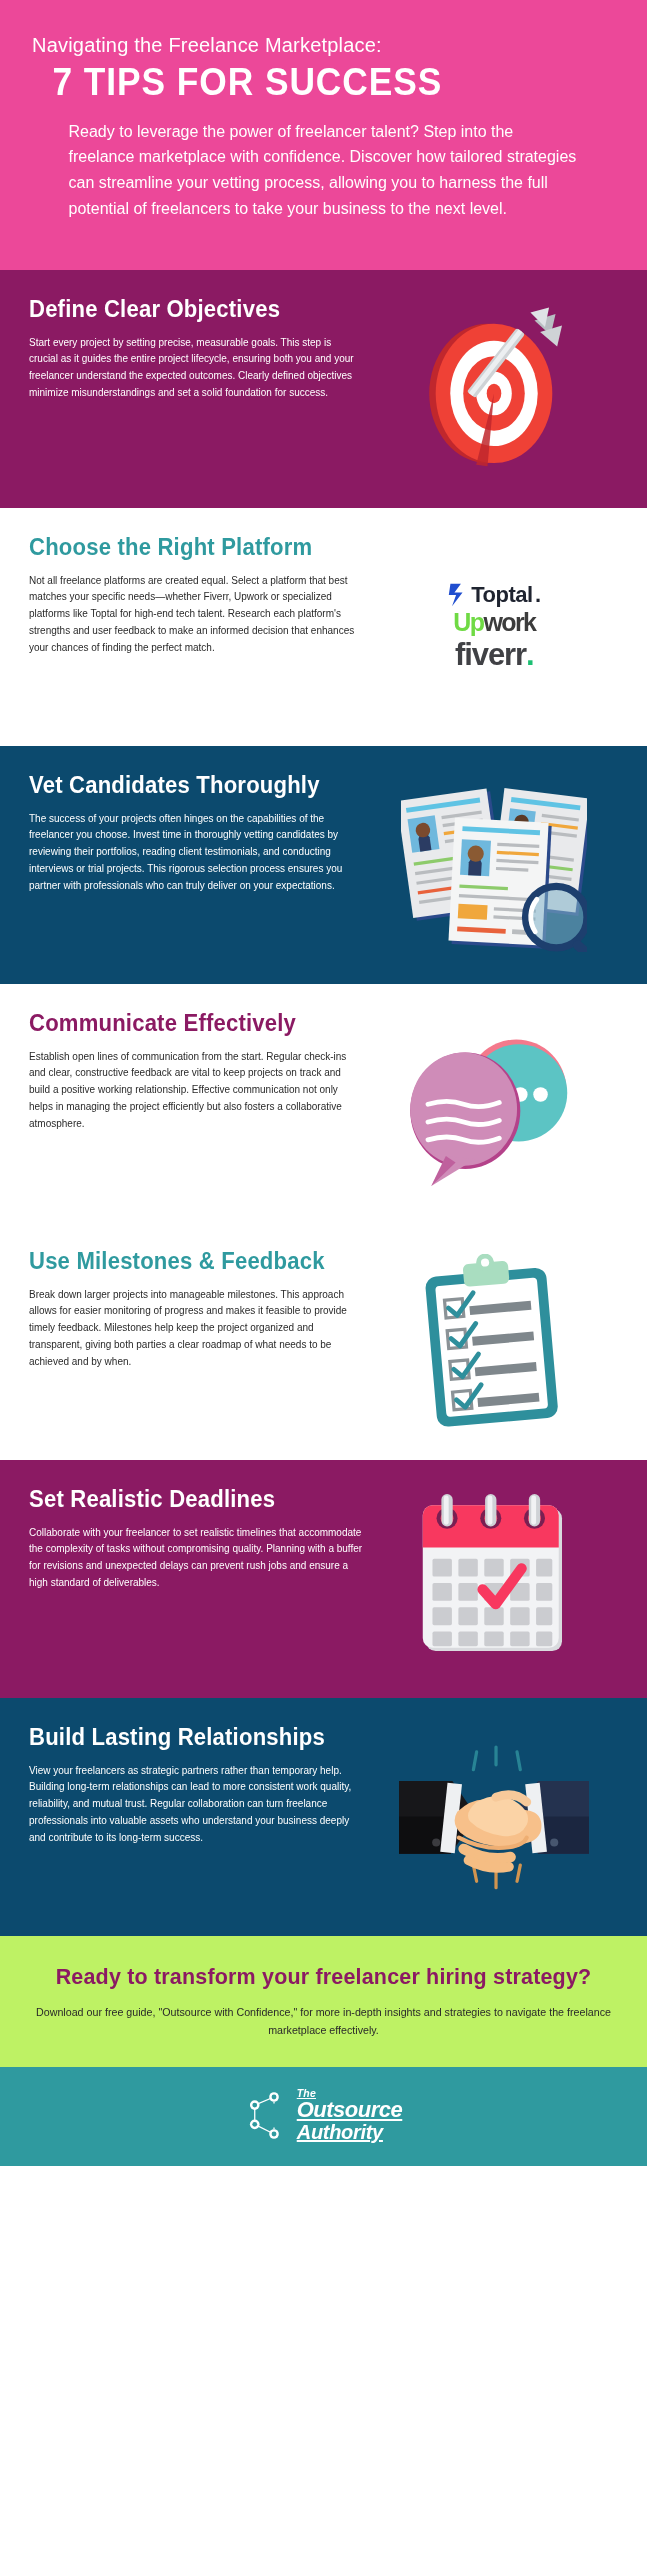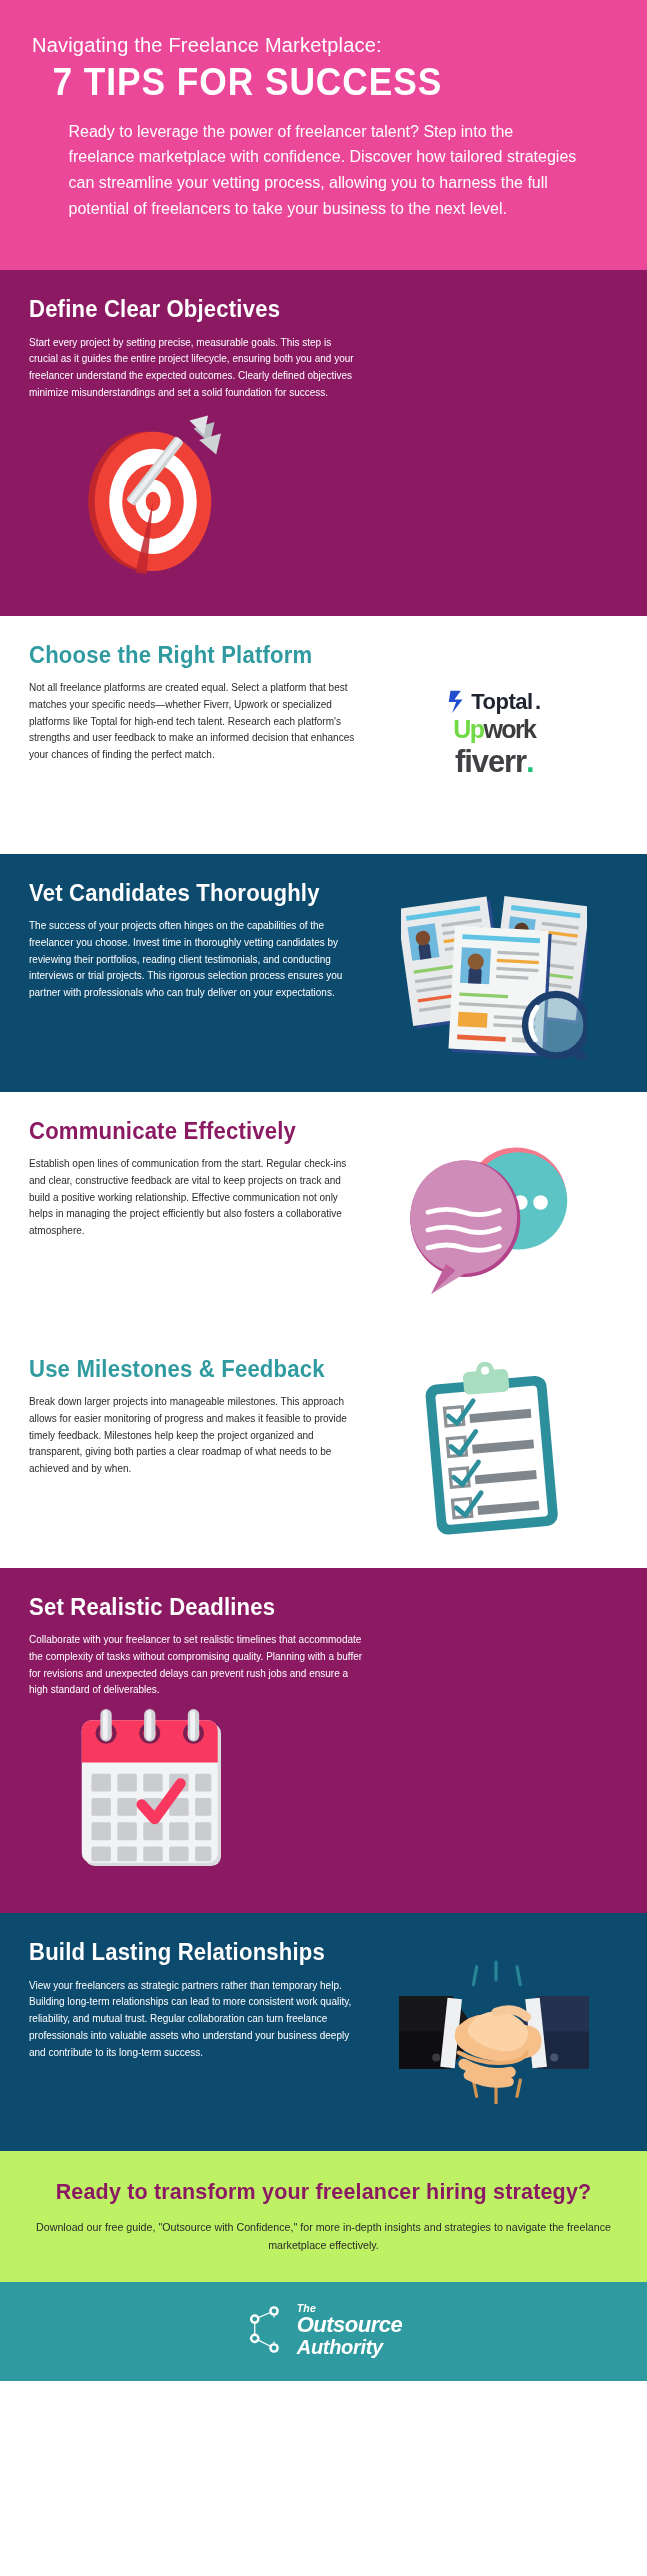--- a/index.html
+++ b/index.html
@@ -64,21 +64,21 @@
     font-size: 23.5px;
     font-weight: 700;
     line-height: 1.1;
     margin-bottom: 11.3px;
     letter-spacing: 0.2px;
     transform: scaleX(0.94);
     transform-origin: left center;
   }
   .sec-body { font-size: 10px; line-height: 1.68; }
 
-  .bg-magenta { background: #8b1a63; flex-direction: column; }
+  .bg-magenta { background: #8b1a63; }
   .bg-white   { background: #ffffff; }
   .bg-teal    { background: #0c4a6e; }
 
   .t-white   { color: #ffffff; }
   .t-teal    { color: #2f9a9f; }
   .t-magenta { color: #8b1a63; }
   .t-dark    { color: #2a2a2a; }
 
   
   .logo-stack {
@@ -141,22 +141,23 @@
 
   
   .footer {
     background: #2f9a9f;
     padding: 21px 0 24px 0;
     display: flex;
     align-items: center;
     justify-content: center;
   }
   .brand {
-    display: flex; gap: 2px;
+    display: flex; align-items: center; gap: 2px;
     color: #ffffff;
+    text-decoration: underline;
   }
   .brand-text { line-height: 1; }
   .brand-the {
     font-size: 10.5px; font-style: italic; font-weight: 700;
     letter-spacing: 0.2px; margin-bottom: 0.8px; display: block;
   }
   .brand-1 {
     font-size: 22px; font-weight: 700; font-style: italic;
     letter-spacing: -0.5px; display: block; line-height: 1.02;
   }

